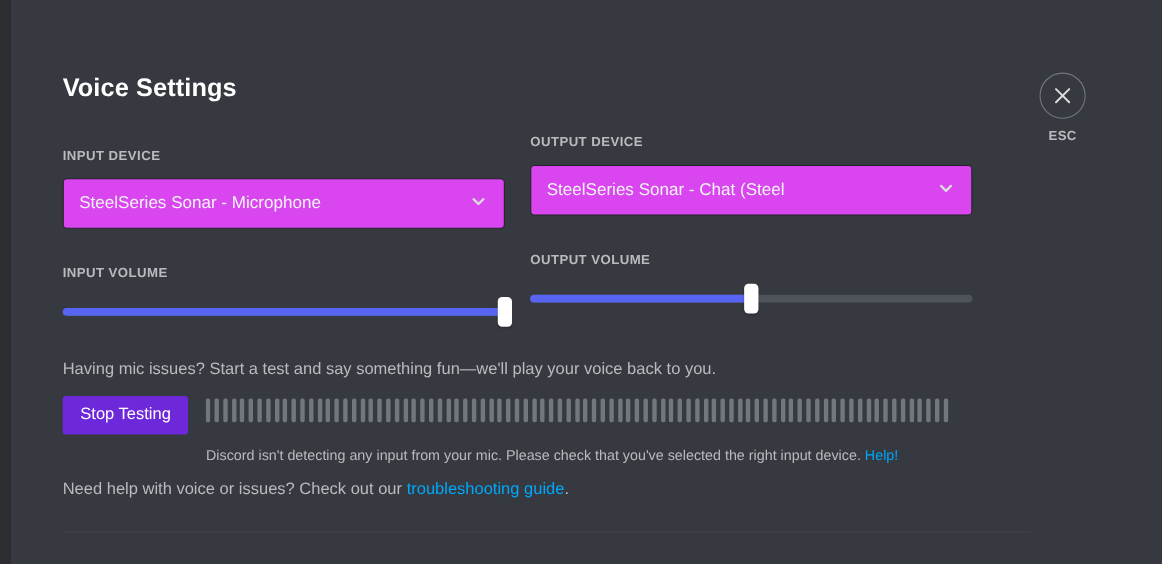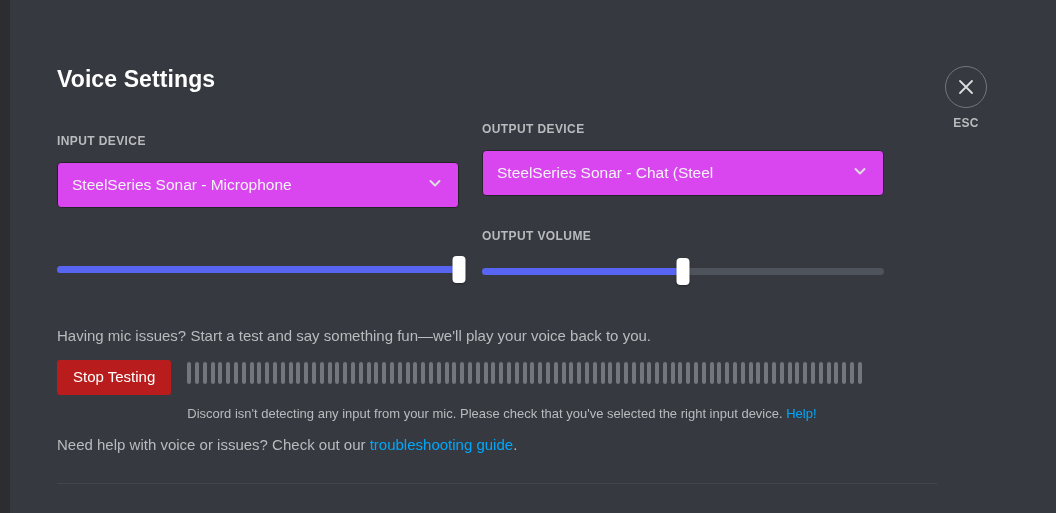--- a/index.html
+++ b/index.html
@@ -143,21 +143,21 @@
     color: #b9bbbe;
   }
 
   .test-row {
     margin-top: 16px;
     display: flex;
     align-items: flex-start;
   }
   .test-btn {
     flex: 0 0 auto;
-    background: #b91c1c;
+    background: #6d28d9;
     color: #ffffff;
     border: none;
     border-radius: 3px;
     font-family: "Liberation Sans", sans-serif;
     font-size: 15px;
     padding: 9px 16px;
     cursor: pointer;
     line-height: 1.1;
   }
   .meter-col {
@@ -241,20 +241,21 @@
       <span class="dropdown-value">SteelSeries Sonar - Chat (Steel</span>
       <span class="chevron">
         <svg width="18" height="18" viewBox="0 0 18 18">
           <path d="M4.5 7 L9 11.5 L13.5 7" stroke="#dcddde" stroke-width="2" stroke-linecap="round" stroke-linejoin="round" fill="none"></path>
         </svg>
       </span>
     </div>
   </div>
 
   <div class="col-left row-volume">
+    <div class="section-label">INPUT VOLUME</div>
     <div class="slider">
       <div class="slider-track"></div>
       <div class="slider-fill" style="width: 100%;"></div>
       <div class="slider-thumb" style="left: 100%;"></div>
     </div>
   </div>
 
   <div class="col-right row-volume">
     <div class="section-label">OUTPUT VOLUME</div>
     <div class="slider">

